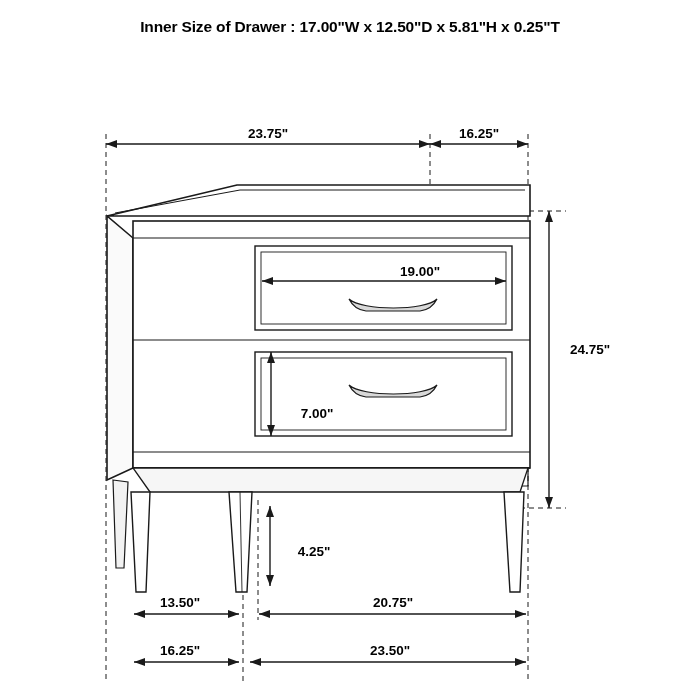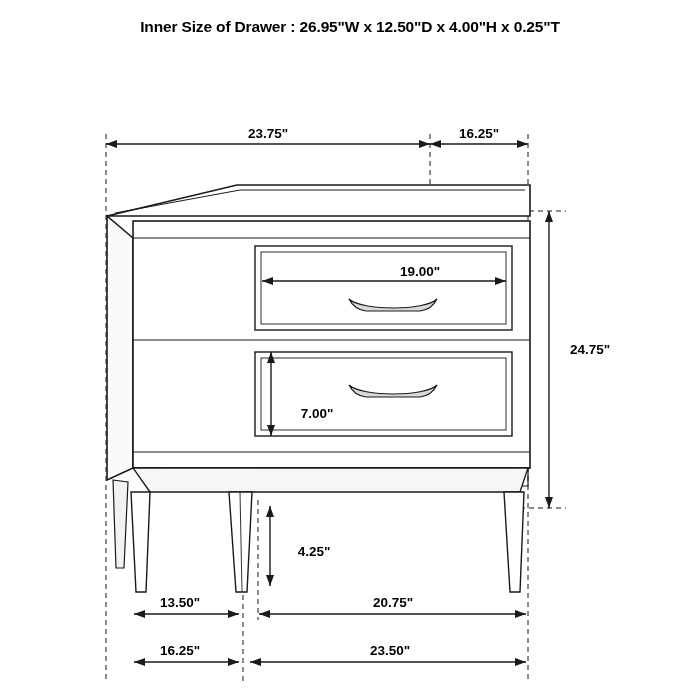--- a/index.html
+++ b/index.html
@@ -42,21 +42,21 @@
     font-size: 13.5px;
     font-weight: bold;
     fill: #000000;
   }
 </style>
 </head>
 <body>
 
 <div id="stage">
 
-  <div id="title">Inner Size of Drawer : 26.95"W x 12.50"D x 4.00"H x 0.25"T</div>
+  <div id="title">Inner Size of Drawer : 17.00"W x 12.50"D x 5.81"H x 0.25"T</div>
 
   <svg class="diagram" viewBox="0 0 700 700">
 
     <g stroke="#1a1a1a" stroke-width="1" stroke-dasharray="5,4" fill="none">
 
       <line x1="106" y1="134" x2="106" y2="682"></line>
 
       <line x1="430" y1="134" x2="430" y2="216"></line>
 
       <line x1="528" y1="134" x2="528" y2="682"></line>

